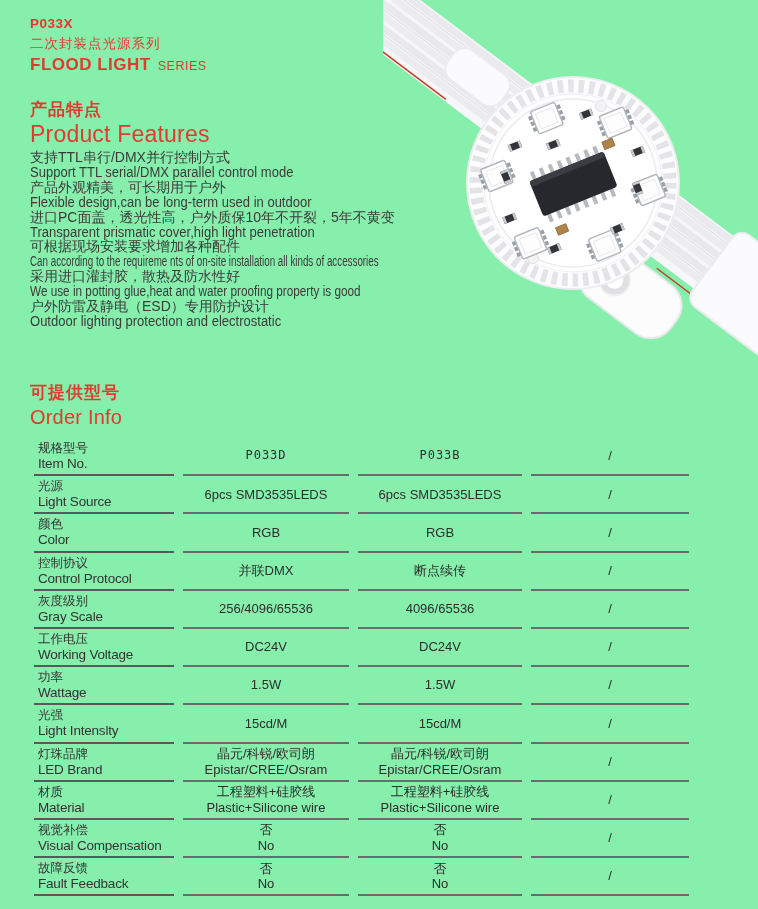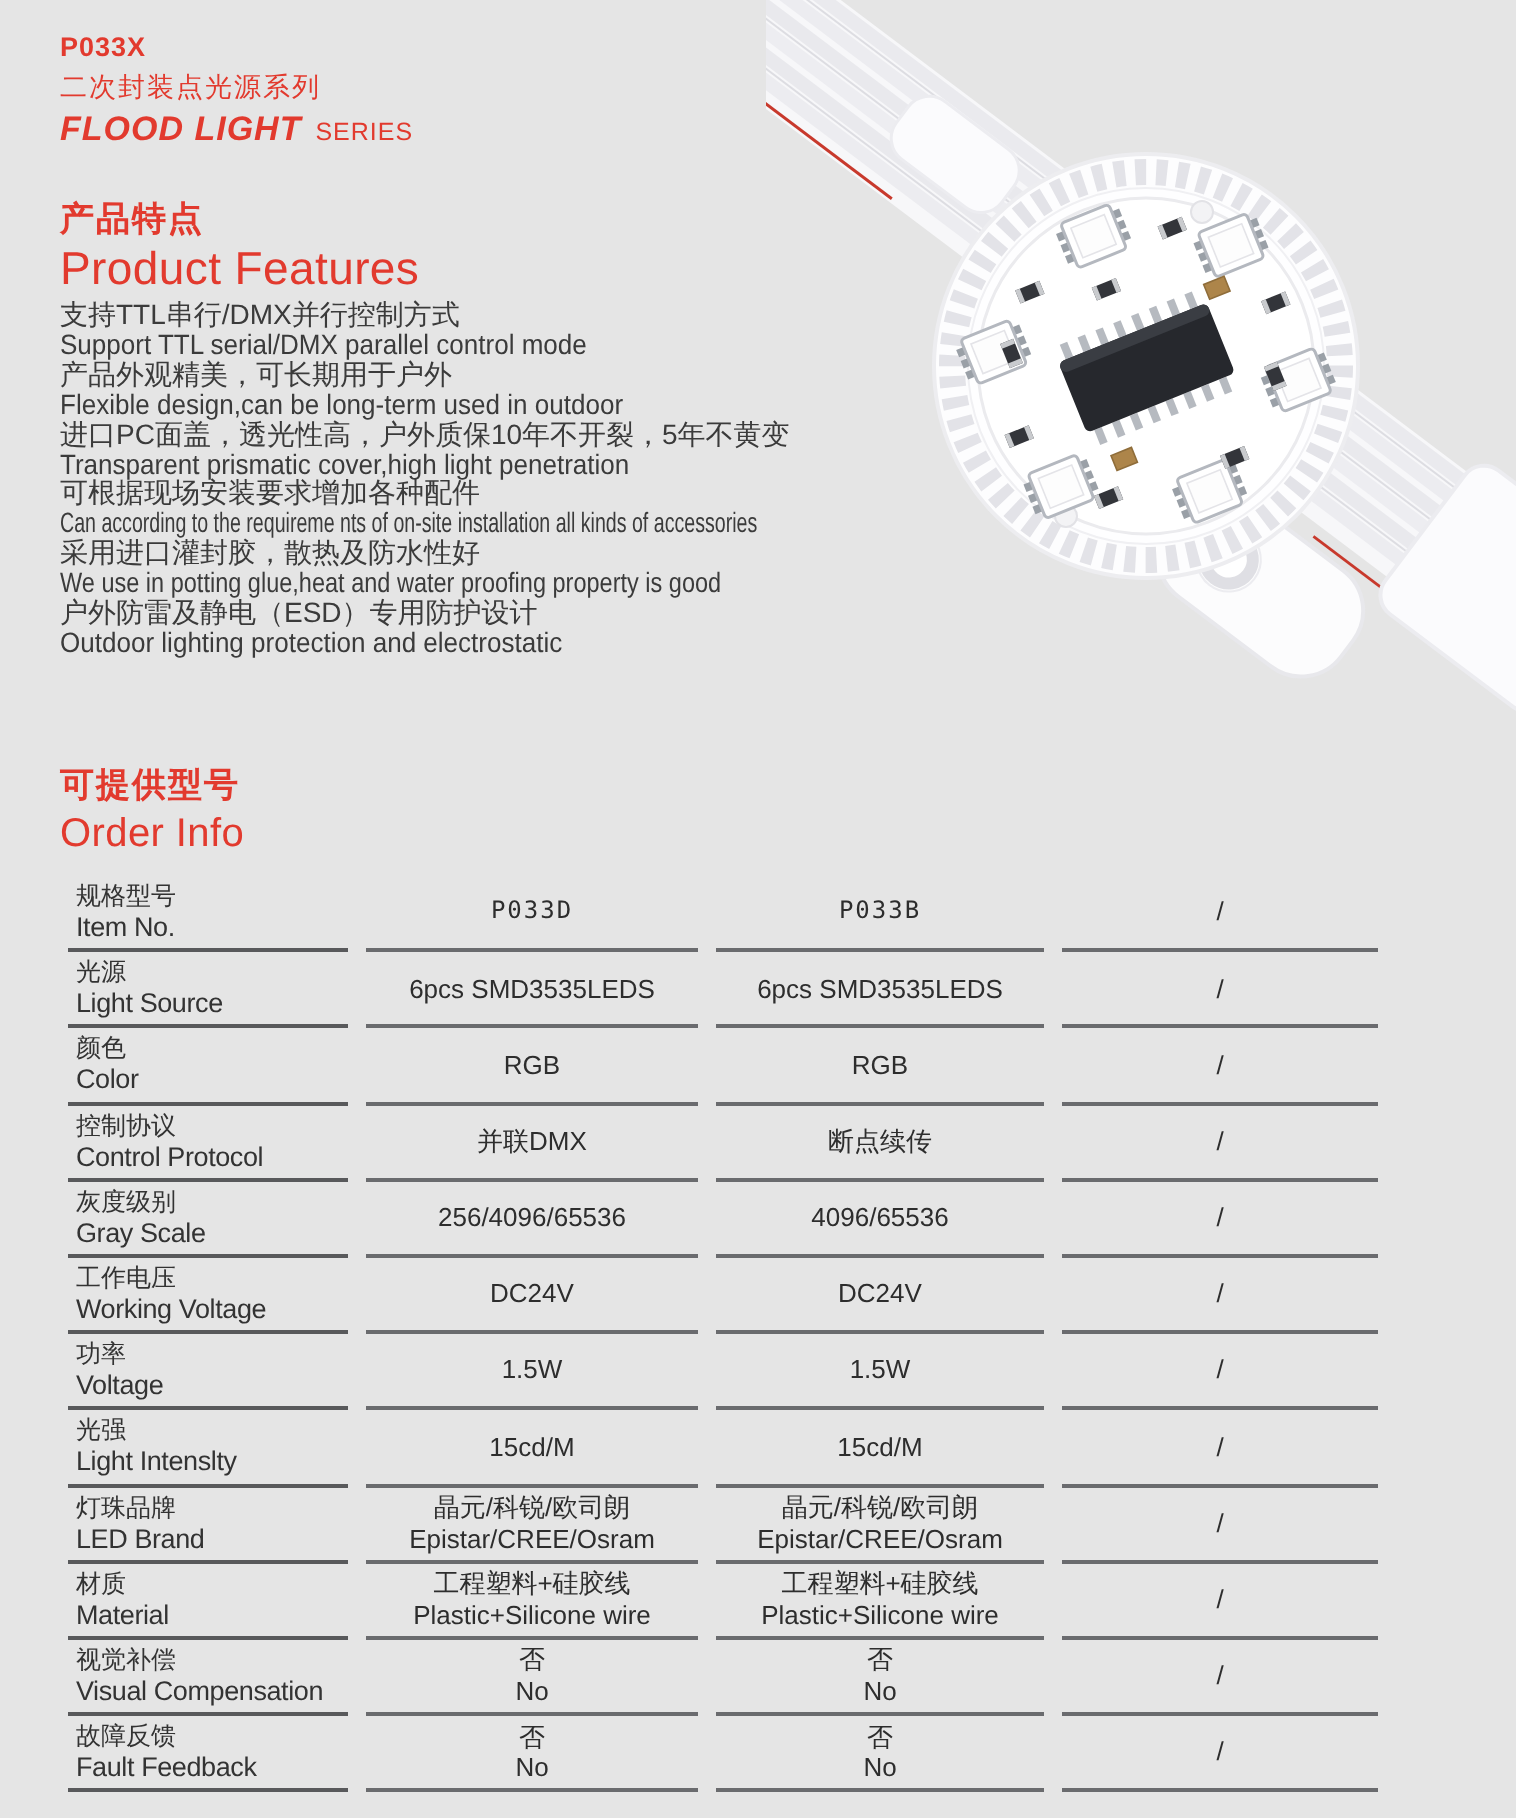--- a/index.html
+++ b/index.html
@@ -1,29 +1,29 @@
 <!DOCTYPE html>
 <html><head>
 <meta charset="utf-8">
 <style>
   html,body{margin:0;padding:0;background:#ffffff;}
   .page{
     position:relative;
     width:758px;height:909px;
-    background:#e5e5e5;
+    background:#86efac;
     overflow:hidden;
     font-family:"Liberation Sans", sans-serif;
     color:#3a3a3a;
   }
   
   .brand{position:absolute;left:30px;top:14px;}
   .brand .model{color:#e23a2e;font-weight:bold;font-size:13.5px;line-height:20px;letter-spacing:.5px;}
   .brand .series-cn{color:#e23a2e;font-weight:normal;font-size:13.5px;line-height:20px;letter-spacing:1px;}
   .brand .series-en{color:#e23a2e;line-height:22px;}
-  .brand .series-en .big{font-size:17px;font-weight:bold;letter-spacing:.5px;font-style:italic;}
+  .brand .series-en .big{font-size:17px;font-weight:bold;letter-spacing:.5px;}
   .brand .series-en .small{font-size:12.5px;font-weight:normal;margin-left:7px;letter-spacing:.5px;}
 
   
   .features{position:absolute;left:30px;top:99px;width:400px;}
   .sec-title-cn{color:#e23a2e;font-weight:bold;font-size:17px;line-height:22px;letter-spacing:1px;}
   .sec-title-en{color:#e23a2e;font-size:23px;line-height:26px;margin-bottom:3px;letter-spacing:.2px;}
   .feat-cn{font-size:14px;line-height:14.9px;color:#3b3b3b;white-space:nowrap;}
   .feat-en{font-size:14px;line-height:14.9px;color:#3b3b3b;white-space:nowrap;}
   .feat-en .sc{display:inline-block;transform:scaleX(0.93);transform-origin:0 50%;}
   .feat-en .sc84{display:inline-block;transform:scaleX(0.84);transform-origin:0 50%;}
@@ -378,21 +378,21 @@
           <div class="v2"></div>
         </div>
       <div class="t-slash">
           <div class="v1">/</div>
         </div>
     </div>
 
     <div class="t-row">
       <div class="t-label">
           <div class="cn">功率</div>
-          <div class="en">Voltage</div>
+          <div class="en">Wattage</div>
         </div>
       <div class="t-cell">
           <div class="v1">1.5W</div>
           <div class="v2"></div>
         </div>
       <div class="t-cell">
           <div class="v1">1.5W</div>
           <div class="v2"></div>
         </div>
       <div class="t-slash">

